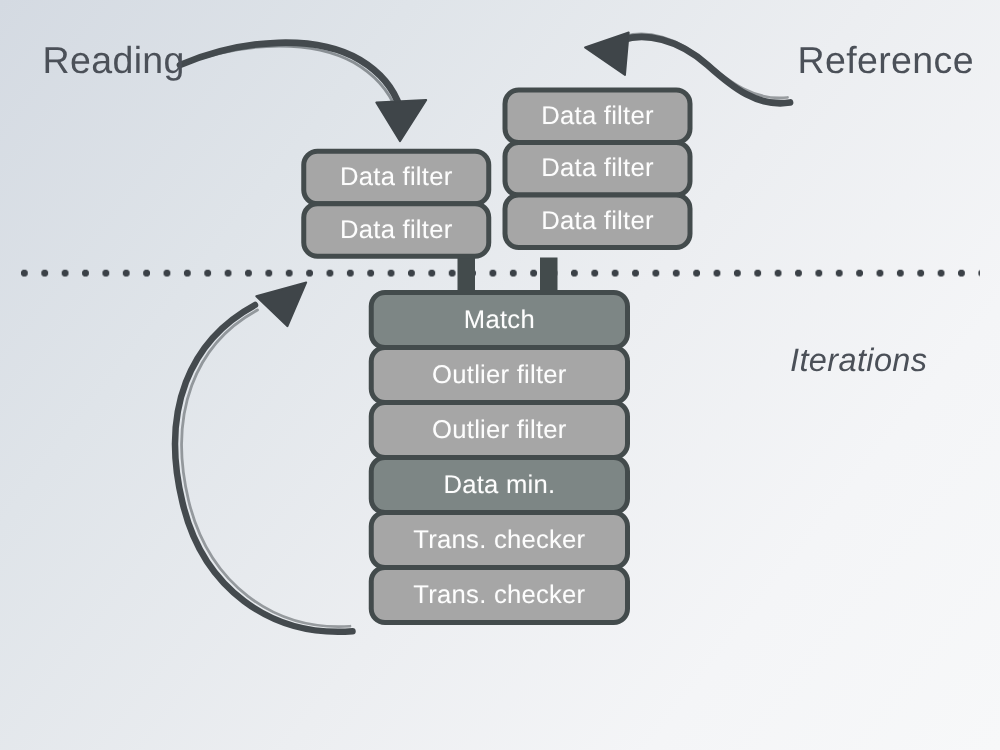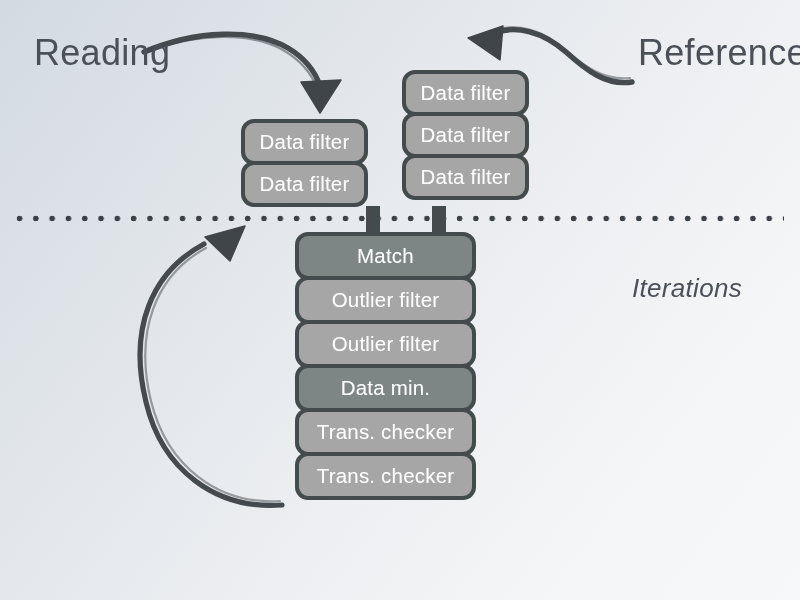--- a/index.html
+++ b/index.html
@@ -58,22 +58,22 @@
     color: #fdfdfd;
     font-size: 20.5px;
     font-weight: 400;
     letter-spacing: 0.2px;
     text-shadow: 0 0 1px rgba(255,255,255,0.25);
     line-height: 1;
     white-space: nowrap;
   }
   .node + .node { margin-top: -4px; }
 
-  .node.wide  { width: 127px; height: 46px; }
-  .node.wider { width: 181px; height: 48px; }
+  .node.wide  { width: 152px; height: 46px; }
+  .node.wider { width: 209px; height: 48px; }
 
   .fill-light { background: #a6a6a6; }
   .fill-dark  { background: #7d8685; }
 
   
   .connector {
     position: absolute;
     width: 14px;
     background: #434b4c;
     z-index: 4;
@@ -89,21 +89,21 @@
     z-index: 6;
     pointer-events: none;
   }
   .ink { fill: none; stroke: #444a4e; stroke-linecap: round; }
   .ink-fill { fill: #3f4549; stroke: #3f4549; stroke-linejoin: round; }
 
   
   .label {
     position: absolute;
     color: #4b5058;
-    font-size: 36px;
+    font-size: 30px;
     font-weight: 300;
     letter-spacing: 0.3px;
     white-space: nowrap;
     z-index: 7;
   }
   #label-reading   { left: 34px;  top: 32px; }
   #label-reference { left: 638px; top: 32px; }
   #label-iterations {
     left: 632px; top: 238px;
     font-style: italic;

